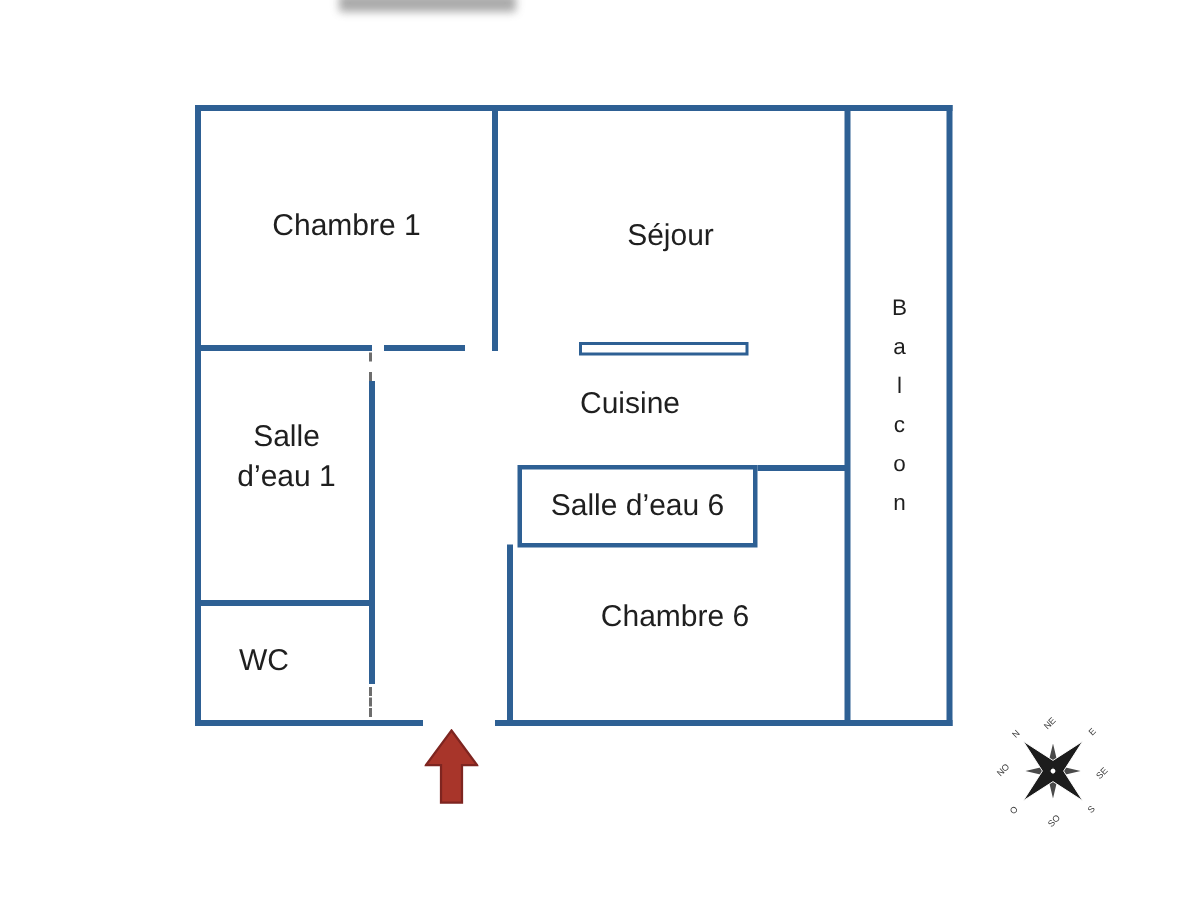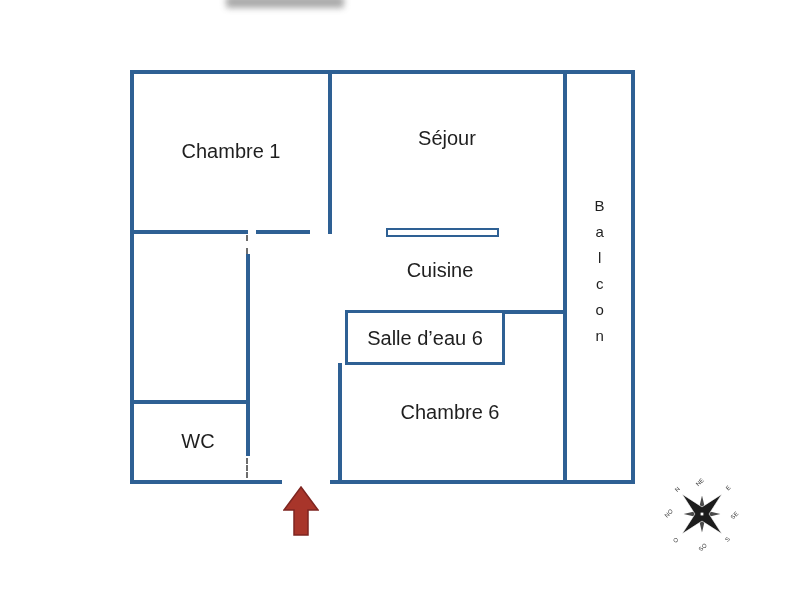--- a/index.html
+++ b/index.html
@@ -55,25 +55,27 @@
   <div class="wall" style="left:246px;top:404px;width:4px;height:52px"></div>
   <div class="door-v" style="left:246px;top:458px;height:20px"></div>
   <div class="wall" style="left:338px;top:363px;width:4px;height:121px"></div>
   <div class="wall" style="left:502px;top:310px;width:63px;height:4px"></div>
 
   <div class="box" style="left:345px;top:310px;width:160px;height:55px"></div>
 
   <div class="counter" style="left:386px;top:228px;width:113px;height:9px"></div>
 
   <div class="room-label" style="left:231px;top:151px">Chambre 1</div>
-  <div class="room-label" style="left:447px;top:138px">Séjour</div>
-  <div class="room-label" style="left:440px;top:270px">Cuisine</div>
+  <div class="room-label" style="left:447px;top:158px">Séjour</div>
+  <div class="room-label" style="left:420px;top:270px">Cuisine</div>
+  <div class="room-label" style="left:191px;top:305px">Salle
+d’eau 1</div>
   <div class="room-label" style="left:425px;top:338px">Salle d’eau 6</div>
   <div class="room-label" style="left:450px;top:412px">Chambre 6</div>
-  <div class="room-label" style="left:198px;top:441px">WC</div>
+  <div class="room-label" style="left:176px;top:441px">WC</div>
   <div class="room-label balcon" style="left:599px;top:275px">Balcon</div>
 
   <svg class="entrance-arrow" width="36" height="50" viewBox="0 0 36 50">
     <polygon points="18,1 35,24 25,24 25,49 11,49 11,24 1,24" style="fill:var(--arrow);stroke:#7e2520;stroke-width:1.5"></polygon>
   </svg>
 
   <svg class="compass" width="84" height="84" viewBox="0 0 84 84">
     <g transform="rotate(-45 42 42)">
 
       <path d="M55,29 L47,42 L55,55 L42,47 L29,55 L37,42 L29,29 L42,37 Z" style="fill:#4a4a4a"></path>

